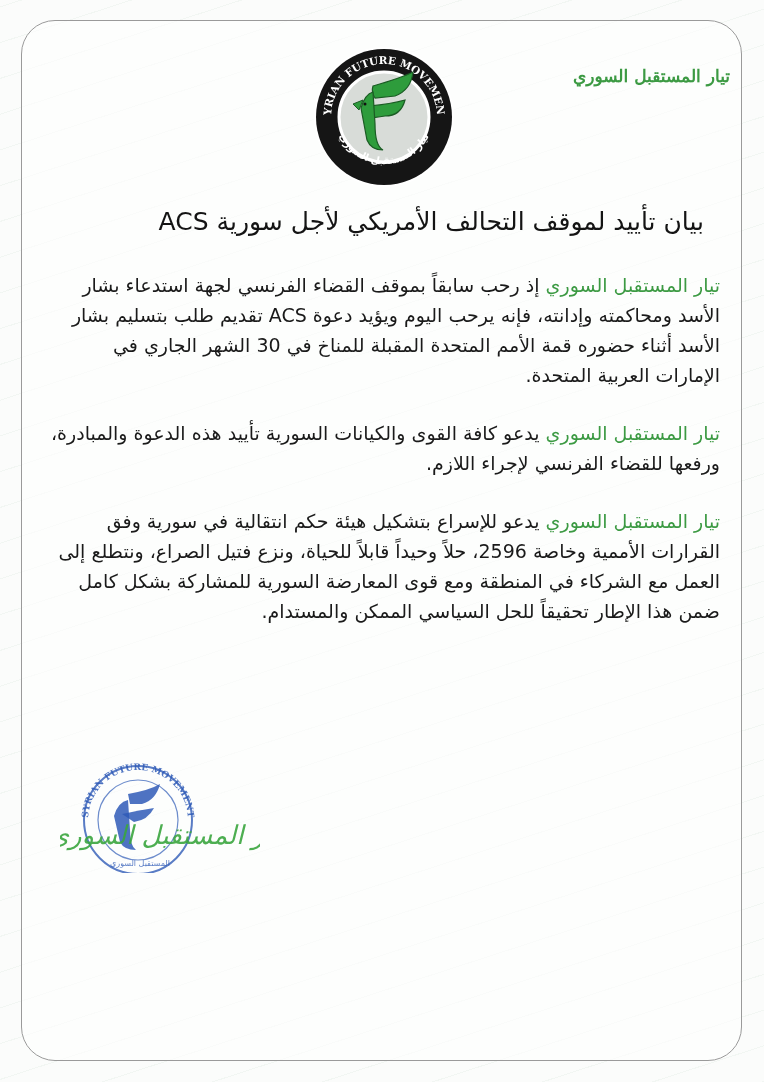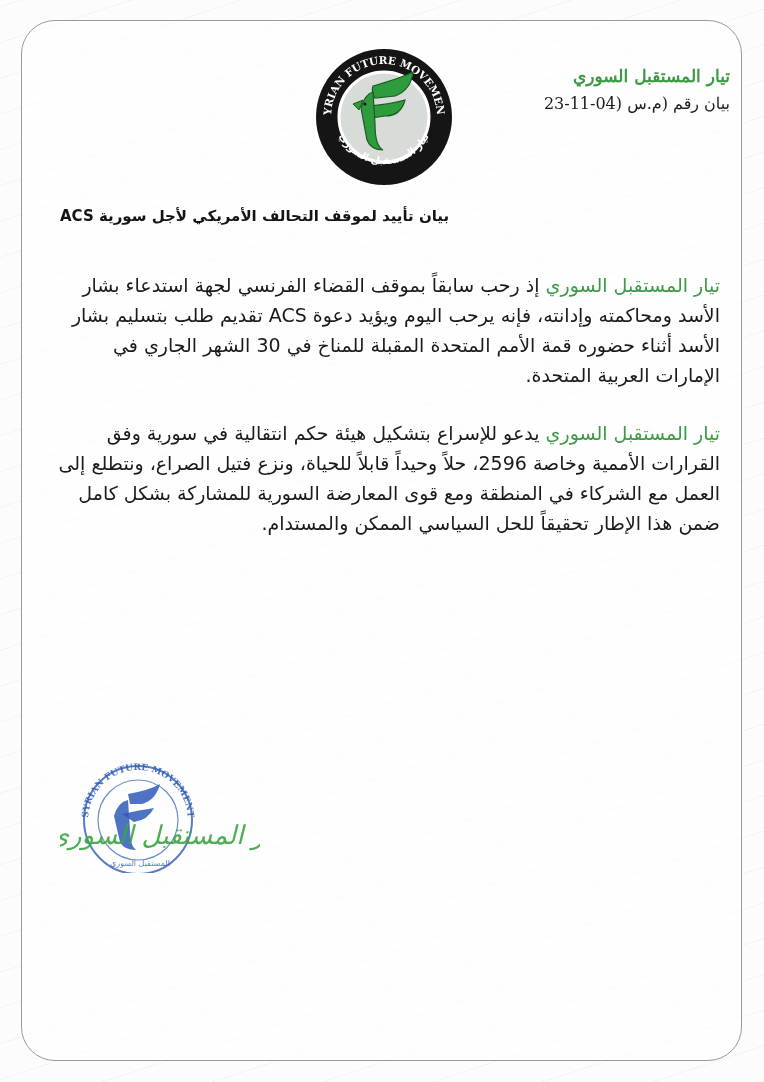--- a/index.html
+++ b/index.html
@@ -37,22 +37,22 @@
     }
     .header-line { font-size: 16px; line-height: 28px; }
     .header-ltr { direction: ltr; unicode-bidi: embed; }
 
     .logo-top {
       position: absolute; left: 313px; top: 46px;
       width: 142px; height: 142px;
     }
     .title {
       position: absolute; left: 60px; right: 60px; top: 207px;
-      text-align: left; direction: rtl;
-      font-size: 15px; font-weight: bold; color: #141414;
+      text-align: right; direction: rtl;
+      font-size: 25px; font-weight: normal; color: #141414;
       font-family: "DejaVu Sans", sans-serif;
     }
     .body-text {
       position: absolute; left: 50px; right: 44px; top: 270px;
       direction: rtl; text-align: right;
       font-size: 19px; line-height: 30px; color: #1a1a1a;
       font-family: "DejaVu Sans", sans-serif;
     }
     .para { margin: 0 0 28px 0; text-align: right; }
     .hl { color: #3c9a43; }
@@ -64,24 +64,20 @@
   </style>
 </head>
 <body>
 
 <div class="bg-watermark"></div>
 
 <div class="page-frame"></div>
 
 <div class="header-block">
   <div class="org-name">تيار المستقبل السوري</div>
-  <div class="header-line">
-    <span>بيان رقم (م.س</span>
-    <span class="header-ltr">23-11-04)</span>
-  </div>
 </div>
 
 <svg class="logo-top" viewBox="0 0 142 142">
   <defs>
     <path id="topArc" d="M 18,71 A 53,53 0 0 1 124,71"></path>
     <path id="botArc" d="M 22,78 A 50,50 0 0 0 120,78"></path>
   </defs>
   <circle cx="71" cy="71" r="70" fill="#ffffff"></circle>
   <circle cx="71" cy="71" r="68" fill="#151515"></circle>
   <circle cx="71" cy="71" r="45" fill="#d8dcd8" stroke="#ffffff" stroke-width="3"></circle>
@@ -95,20 +91,21 @@
   <path d="M 56,60 Q 78,58 92,54 Q 88,70 72,70 L 58,72 Z" fill="#2e9c3c" stroke="#1b5c24" stroke-width="1.2"></path>
   <path d="M 48,62 Q 52,48 60,46 L 62,78 Q 62,100 70,104 Q 58,104 54,94 Z" fill="#2e9c3c" stroke="#1b5c24" stroke-width="1.2"></path>
   <path d="M 40,58 L 50,54 L 46,64 Z" fill="#2e9c3c" stroke="#1b5c24" stroke-width="1"></path>
   <circle cx="52" cy="58" r="1.5" fill="#111"></circle>
 </svg>
 
 <div class="title">بيان تأييد لموقف التحالف الأمريكي لأجل سورية ACS</div>
 
 <div class="body-text">
   <p class="para"><span class="hl">تيار المستقبل السوري</span><span> إذ رحب سابقاً بموقف القضاء الفرنسي لجهة استدعاء بشار الأسد ومحاكمته وإدانته، فإنه يرحب اليوم ويؤيد دعوة ACS تقديم طلب بتسليم بشار الأسد أثناء حضوره قمة الأمم المتحدة المقبلة للمناخ في 30 الشهر الجاري في الإمارات العربية المتحدة.</span></p>
+  <p class="para"><span class="hl">تيار المستقبل السوري</span><span> يدعو كافة القوى والكيانات السورية تأييد هذه الدعوة والمبادرة، ورفعها للقضاء الفرنسي لإجراء اللازم.</span></p>
   <p class="para"><span class="hl">تيار المستقبل السوري</span><span> يدعو للإسراع بتشكيل هيئة حكم انتقالية في سورية وفق القرارات الأممية وخاصة 2596، حلاً وحيداً قابلاً للحياة، ونزع فتيل الصراع، ونتطلع إلى العمل مع الشركاء في المنطقة ومع قوى المعارضة السورية للمشاركة بشكل كامل ضمن هذا الإطار تحقيقاً للحل السياسي الممكن والمستدام.</span></p>
 </div>
 
 <svg class="stamp" viewBox="0 0 200 115">
   <defs>
     <path id="stampArc" d="M 28,62 A 50,50 0 0 1 128,62"></path>
   </defs>
   <circle cx="78" cy="62" r="54" fill="none" stroke="#2f5bb7" stroke-width="2" opacity="0.8"></circle>
   <circle cx="78" cy="62" r="40" fill="none" stroke="#2f5bb7" stroke-width="1.2" opacity="0.7"></circle>
   <text font-family="DejaVu Serif, serif" font-size="9" font-weight="bold" fill="#2f5bb7" opacity="0.85">

